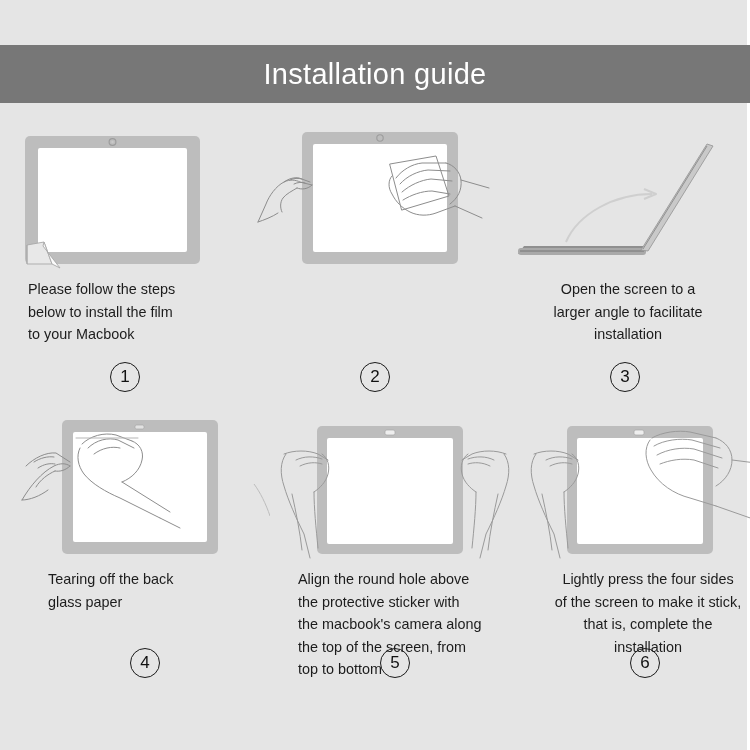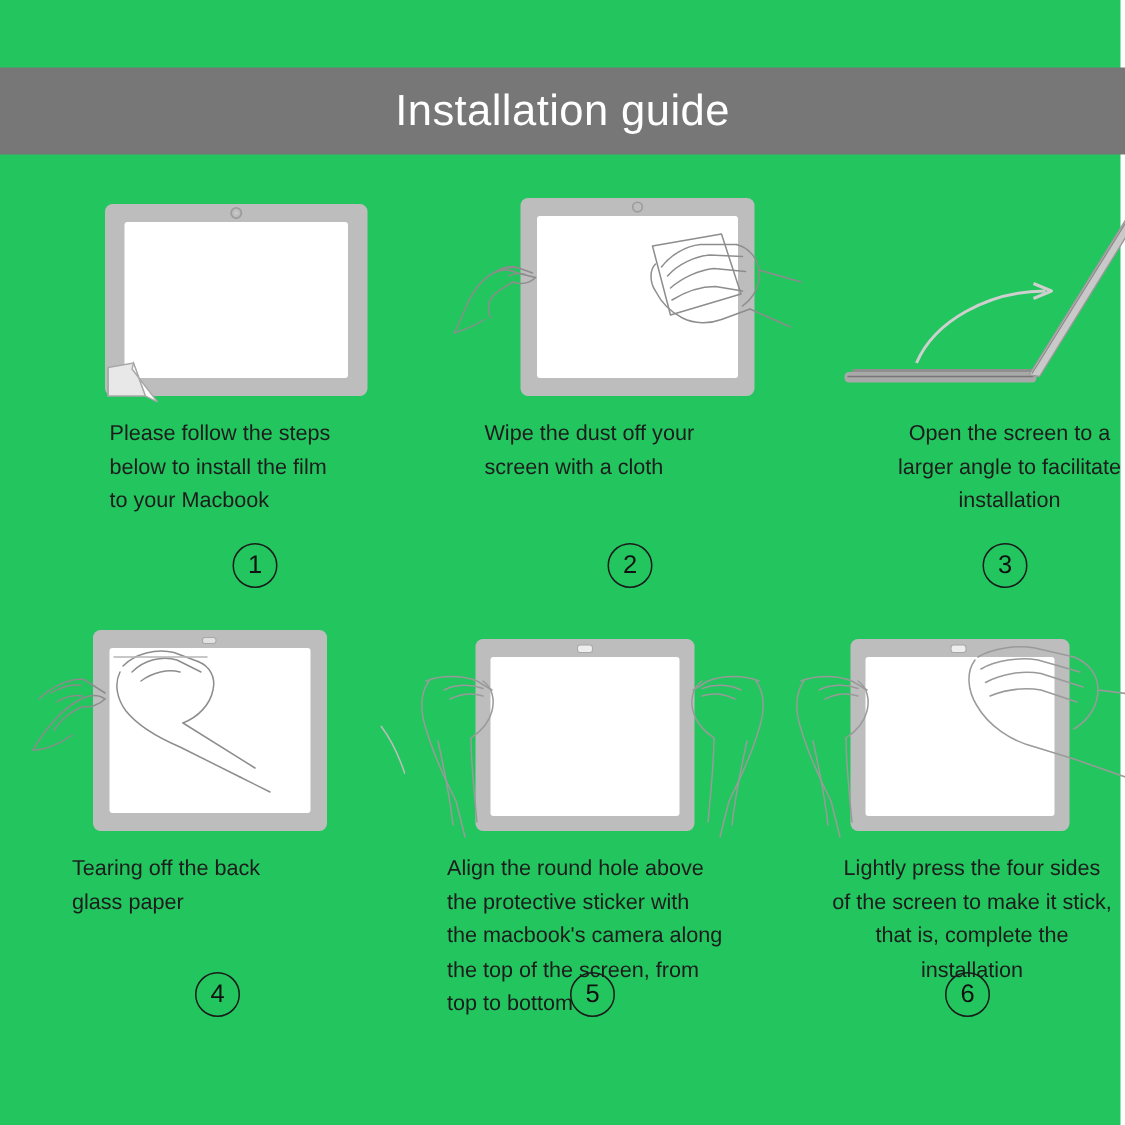--- a/index.html
+++ b/index.html
@@ -10,21 +10,21 @@
     width: 750px;
     height: 750px;
     background: #ffffff;
     font-family: "Liberation Sans", sans-serif;
     overflow: hidden;
   }
   .page {
     position: relative;
     width: 747px;
     height: 750px;
-    background: #22c55e;
+    background: #e5e5e5;
   }
 
   
   .banner {
     position: absolute;
     left: 0;
     top: 45px;
     width: 750px;
     height: 58px;
     background: #777777;
@@ -48,21 +48,21 @@
     width: 750px;
     height: 620px;
   }
   .panel {
     position: absolute;
     width: 250px;
   }
   .col0 { left: 0px; }
   .col1 { left: 250px; }
   .col2 { left: 500px; text-align: center; }
-  .row0 { top: 0px; margin-left: 45px; }
+  .row0 { top: 0px; }
   .row1 { top: 290px; margin-left: 20px; }
 
   .art {
     position: relative;
     width: 250px;
     height: 160px;
   }
   .art svg { display: block; }
 
   .caption {
@@ -155,22 +155,20 @@
             <path d="M150 66 C157 58 168 53 178 52 L200 53"></path>
             <path d="M152 74 C160 67 171 62 181 61 L202 63"></path>
             <path d="M153 82 C161 77 172 73 182 73 L200 76"></path>
             <path d="M142 58 C138 62 138 70 142 76 C146 84 152 90 160 94 C168 98 178 98 186 95 L205 88"></path>
             <path d="M196 45 C204 47 210 54 211 62 C212 72 208 80 200 86"></path>
             <path d="M205 88 L232 100"></path>
             <path d="M211 62 L239 70"></path>
           </g>
         </svg>
       </div>
-      <div class="caption">Wipe the dust off your
-screen with a cloth</div>
       <div class="numwrap">
         <div class="num">2</div>
       </div>
     </div>
 
     <div class="panel col2 row0">
       <div class="art">
         <svg width="250" height="160" viewBox="0 0 250 160">
 
           <path d="M18 136 L140 136 L146 128 L24 128 Z" fill="#8f8f8f"></path>

